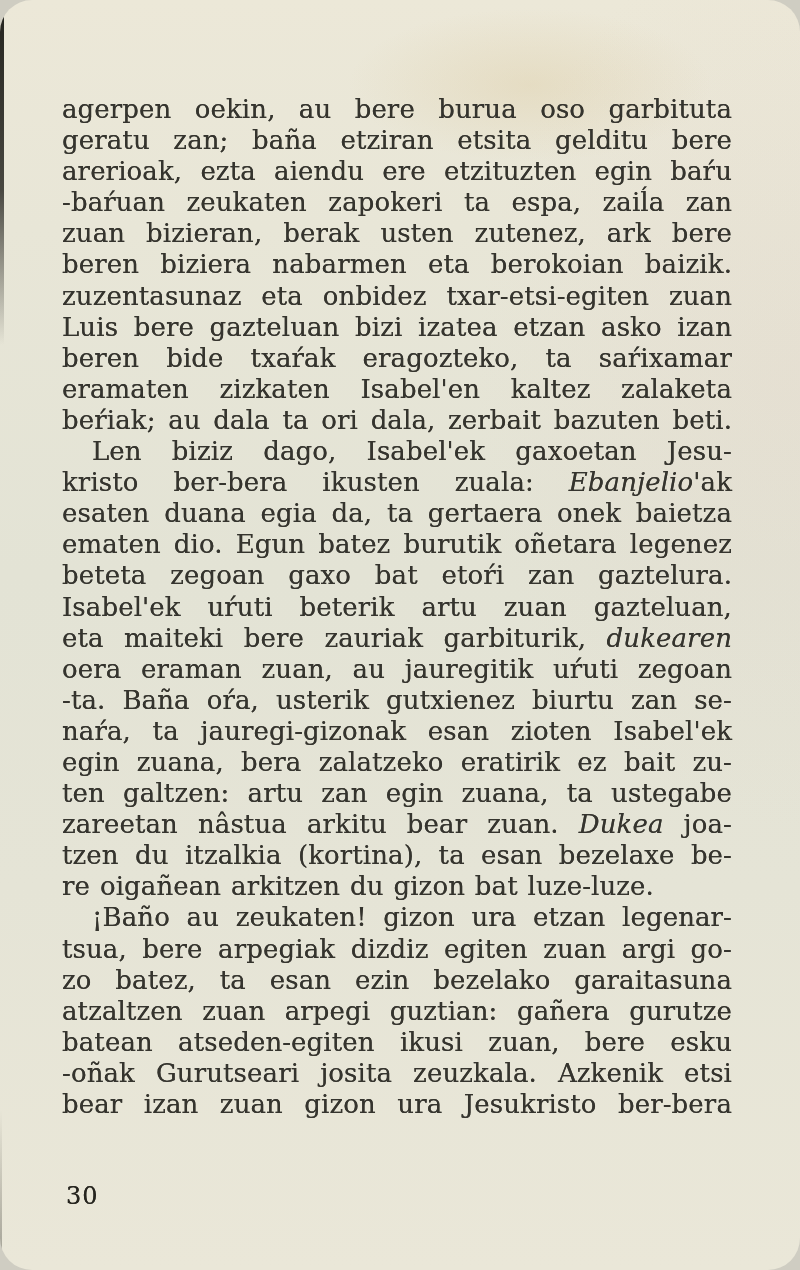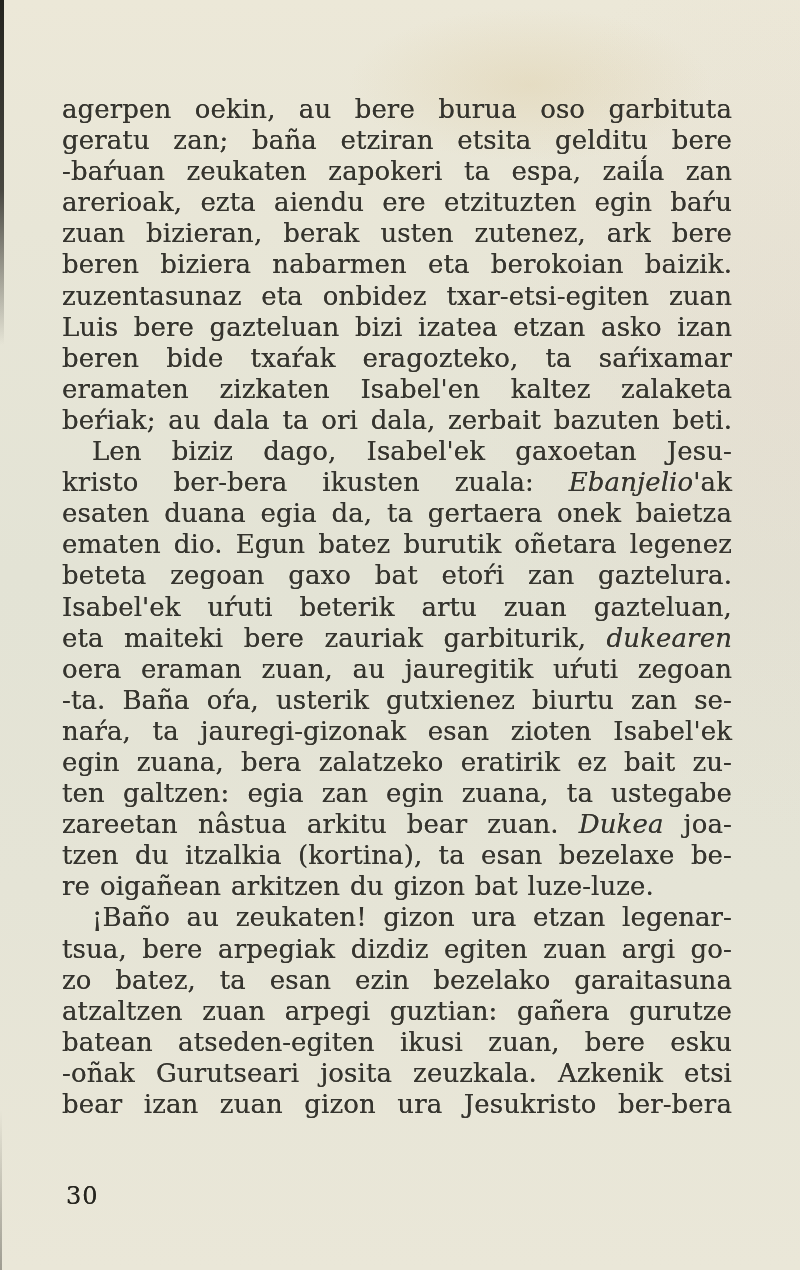--- a/index.html
+++ b/index.html
@@ -9,20 +9,21 @@
     background: #cfcdc2;
   }
   .page {
     position: relative;
     width: 800px; height: 1270px;
     overflow: hidden;
     background:
       radial-gradient(ellipse 260px 110px at 530px 85px, rgba(207,176,112,0.20), rgba(207,176,112,0) 70%),
       radial-gradient(ellipse 420px 600px at 790px 380px, rgba(226,200,190,0.18), rgba(226,200,190,0) 75%),
       linear-gradient(180deg, #ece8d8 0%, #e8e6d7 18%, #e3e3d5 45%, #e5e4d6 70%, #eae7d8 100%);
+    border-radius: 32px;
   }
   
   .scan-edge {
     position: absolute; left: 0; top: 0;
     width: 4px; height: 345px;
     background: linear-gradient(180deg, rgba(18,18,14,0.92) 0%, rgba(18,18,14,0.75) 55%, rgba(18,18,14,0) 100%);
   }
   .scan-edge-bottom {
     position: absolute; left: 0; bottom: 0;
     width: 2px; height: 160px;
@@ -62,43 +63,43 @@
 </head>
 <body>
 
 <div class="page">
   <div class="scan-edge"></div>
   <div class="scan-edge-bottom"></div>
   <div class="page-text">
       <div>
         <div class="line"><span>agerpen oekin, au bere burua oso garbituta</span></div>
         <div class="line"><span>geratu zan; baña etziran etsita gelditu bere</span></div>
+        <div class="line"><span>arerioak, ezta aiendu ere etzituzten egin baŕu</span></div>
         <div class="line"><span>-baŕuan zeukaten zapokeri ta espa, zaiĺa zan</span></div>
-        <div class="line"><span>arerioak, ezta aiendu ere etzituzten egin baŕu</span></div>
         <div class="line"><span>zuan bizieran, berak usten zutenez, ark bere</span></div>
         <div class="line"><span>beren biziera nabarmen eta berokoian baizik.</span></div>
         <div class="line"><span>zuzentasunaz eta onbidez txar-etsi-egiten zuan</span></div>
         <div class="line"><span>Luis bere gazteluan bizi izatea etzan asko izan</span></div>
         <div class="line"><span>beren bide txaŕak eragozteko, ta saŕixamar</span></div>
         <div class="line"><span>eramaten zizkaten Isabel'en kaltez zalaketa</span></div>
         <div class="line"><span>beŕiak; au dala ta ori dala, zerbait bazuten beti.</span></div>
       </div>
       <div>
         <div class="line indent"><span>Len biziz dago, Isabel'ek gaxoetan Jesu-</span></div>
         <div class="line"><span>kristo ber-bera ikusten zuala: </span><span class="em">Ebanjelio</span><span>'ak</span></div>
         <div class="line"><span>esaten duana egia da, ta gertaera onek baietza</span></div>
         <div class="line"><span>ematen dio. Egun batez burutik oñetara legenez</span></div>
         <div class="line"><span>beteta zegoan gaxo bat etoŕi zan gaztelura.</span></div>
         <div class="line"><span>Isabel'ek uŕuti beterik artu zuan gazteluan,</span></div>
         <div class="line"><span>eta maiteki bere zauriak garbiturik, </span><span class="em">dukearen</span></div>
         <div class="line"><span>oera eraman zuan, au jauregitik uŕuti zegoan</span></div>
         <div class="line"><span>-ta. Baña oŕa, usterik gutxienez biurtu zan se-</span></div>
         <div class="line"><span>naŕa, ta jauregi-gizonak esan zioten Isabel'ek</span></div>
         <div class="line"><span>egin zuana, bera zalatzeko eratirik ez bait zu-</span></div>
-        <div class="line"><span>ten galtzen: egia zan egin zuana, ta ustegabe</span></div>
+        <div class="line"><span>ten galtzen: artu zan egin zuana, ta ustegabe</span></div>
         <div class="line"><span>zareetan nâstua arkitu bear zuan. </span><span class="em">Dukea</span><span> joa-</span></div>
         <div class="line"><span>tzen du itzalkia (kortina), ta esan bezelaxe be-</span></div>
         <div class="line no-stretch"><span>re oigañean arkitzen du gizon bat luze-luze.</span></div>
       </div>
       <div>
         <div class="line indent"><span>¡Baño au zeukaten! gizon ura etzan legenar-</span></div>
         <div class="line"><span>tsua, bere arpegiak dizdiz egiten zuan argi go-</span></div>
         <div class="line"><span>zo batez, ta esan ezin bezelako garaitasuna</span></div>
         <div class="line"><span>atzaltzen zuan arpegi guztian: gañera gurutze</span></div>
         <div class="line"><span>batean atseden-egiten ikusi zuan, bere esku</span></div>

